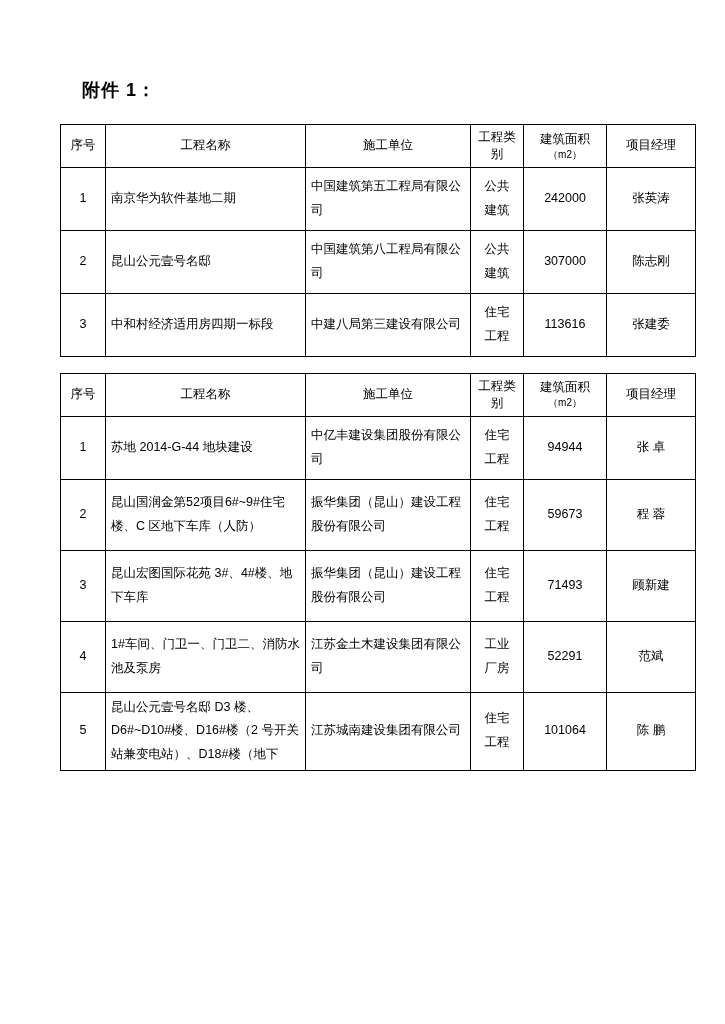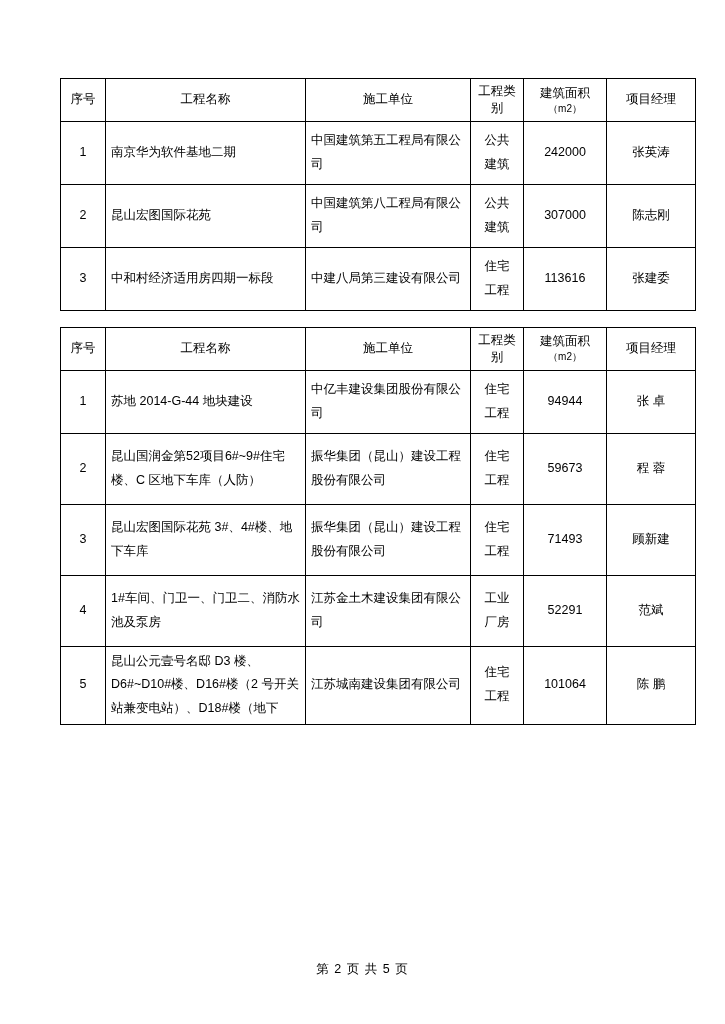--- a/index.html
+++ b/index.html
@@ -84,20 +84,21 @@
     letter-spacing: 1px;
   }
   .tbl-row td { height: 56px; }
   .tbl-row.tall td { height: 64px; }
 </style>
 </head>
 <body>
 
 <div class="page">
 
+  <div class="attachment-label">附件 1：</div>
 
 
   <table class="doc-table">
     <thead>
       <tr>
         <td class="col-idx">序号</td>
         <td class="col-name">工程名称</td>
         <td class="col-unit">施工单位</td>
         <td class="col-type">工程类别</td>
         <td class="col-area">
@@ -114,21 +115,21 @@
         <td class="col-unit">中国建筑第五工程局有限公司</td>
         <td class="col-type cell-type">
           <div>公共</div>
           <div>建筑</div>
         </td>
         <td class="col-area">242000</td>
         <td class="col-mgr">张英涛</td>
       </tr>
       <tr class="tbl-row">
         <td class="col-idx">2</td>
-        <td class="col-name">昆山宏图国际花苑</td>
+        <td class="col-name">昆山公元壹号名邸</td>
         <td class="col-unit">中国建筑第八工程局有限公司</td>
         <td class="col-type cell-type">
           <div>公共</div>
           <div>建筑</div>
         </td>
         <td class="col-area">307000</td>
         <td class="col-mgr">陈志刚</td>
       </tr>
       <tr class="tbl-row">
         <td class="col-idx">3</td>
@@ -211,15 +212,14 @@
         <td class="col-type cell-type">
           <div>住宅</div>
           <div>工程</div>
         </td>
         <td class="col-area">101064</td>
         <td class="col-mgr">陈 鹏</td>
       </tr>
     </tbody>
   </table>
 
-  <div class="footer">第 2 页 共 5 页</div>
 
 </div>
 
 </body></html>

